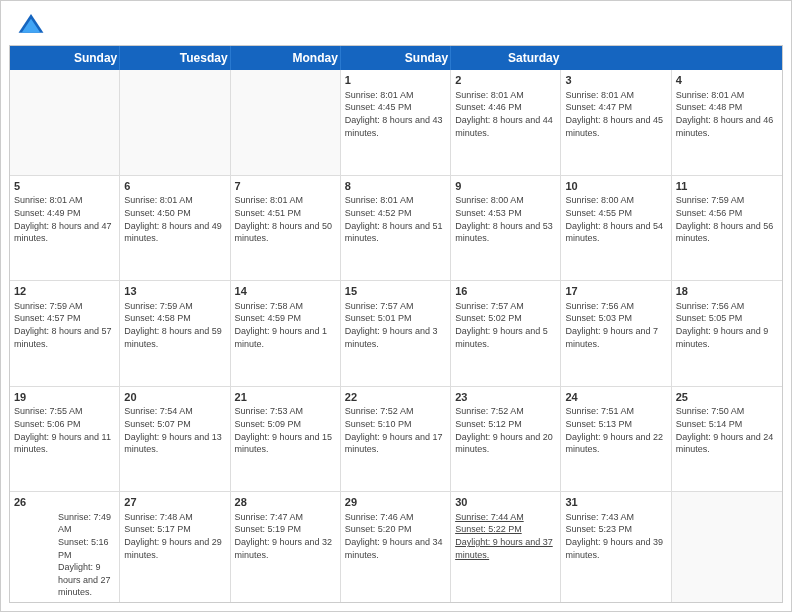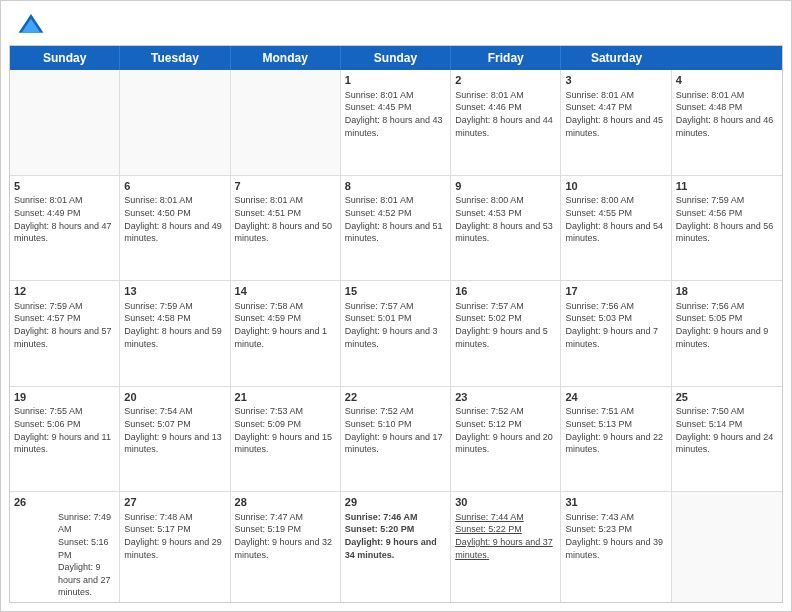--- a/index.html
+++ b/index.html
@@ -69,21 +69,21 @@
     }
     .day-headers {
       display: grid;
       grid-template-columns: repeat(7, 1fr);
       background: #1565c0;
     }
     .day-header {
       color: #fff;
       font-size: 12px;
       font-weight: bold;
-      text-align: center;
+      text-align: right;
       padding: 5px 2px;
       border-right: 1px solid #2979d0;
     }
     .day-header:last-child { border-right: none; }
     .weeks {
       flex: 1;
       display: flex;
       flex-direction: column;
     }
     .week-row {
@@ -137,21 +137,20 @@
       <div class="location"></div>
     </div>
   </div>
 
   <div class="calendar">
     <div class="day-headers">
     <div class="day-header">Sunday</div>
         <div class="day-header">Tuesday</div>
         <div class="day-header">Monday</div>
         <div class="day-header">Sunday</div>
-        <div class="day-header">Friday</div>
         <div class="day-header">Saturday</div>
       </div>
     <div class="weeks">
     <div class="week-row">
           <div class="day-cell empty"></div>
           <div class="day-cell empty"></div>
           <div class="day-cell empty"></div>
           <div class="day-cell">
             <span class="day-num">1</span>
             <div class="day-info" style="white-space: pre-line;">Sunrise: 8:01 AM
@@ -323,21 +322,21 @@
 Daylight: 9 hours and 29 minutes.</div>
           </div>
           <div class="day-cell">
             <span class="day-num">28</span>
             <div class="day-info" style="white-space: pre-line;">Sunrise: 7:47 AM
 Sunset: 5:19 PM
 Daylight: 9 hours and 32 minutes.</div>
           </div>
           <div class="day-cell">
             <span class="day-num">29</span>
-            <div class="day-info" style="white-space: pre-line; font-weight: bold;">Sunrise: 7:46 AM
+            <div class="day-info" style="white-space: pre-line;">Sunrise: 7:46 AM
 Sunset: 5:20 PM
 Daylight: 9 hours and 34 minutes.</div>
           </div>
           <div class="day-cell">
             <span class="day-num">30</span>
             <div class="day-info" style="white-space: pre-line; text-decoration: underline;">Sunrise: 7:44 AM
 Sunset: 5:22 PM
 Daylight: 9 hours and 37 minutes.</div>
           </div>
           <div class="day-cell">

